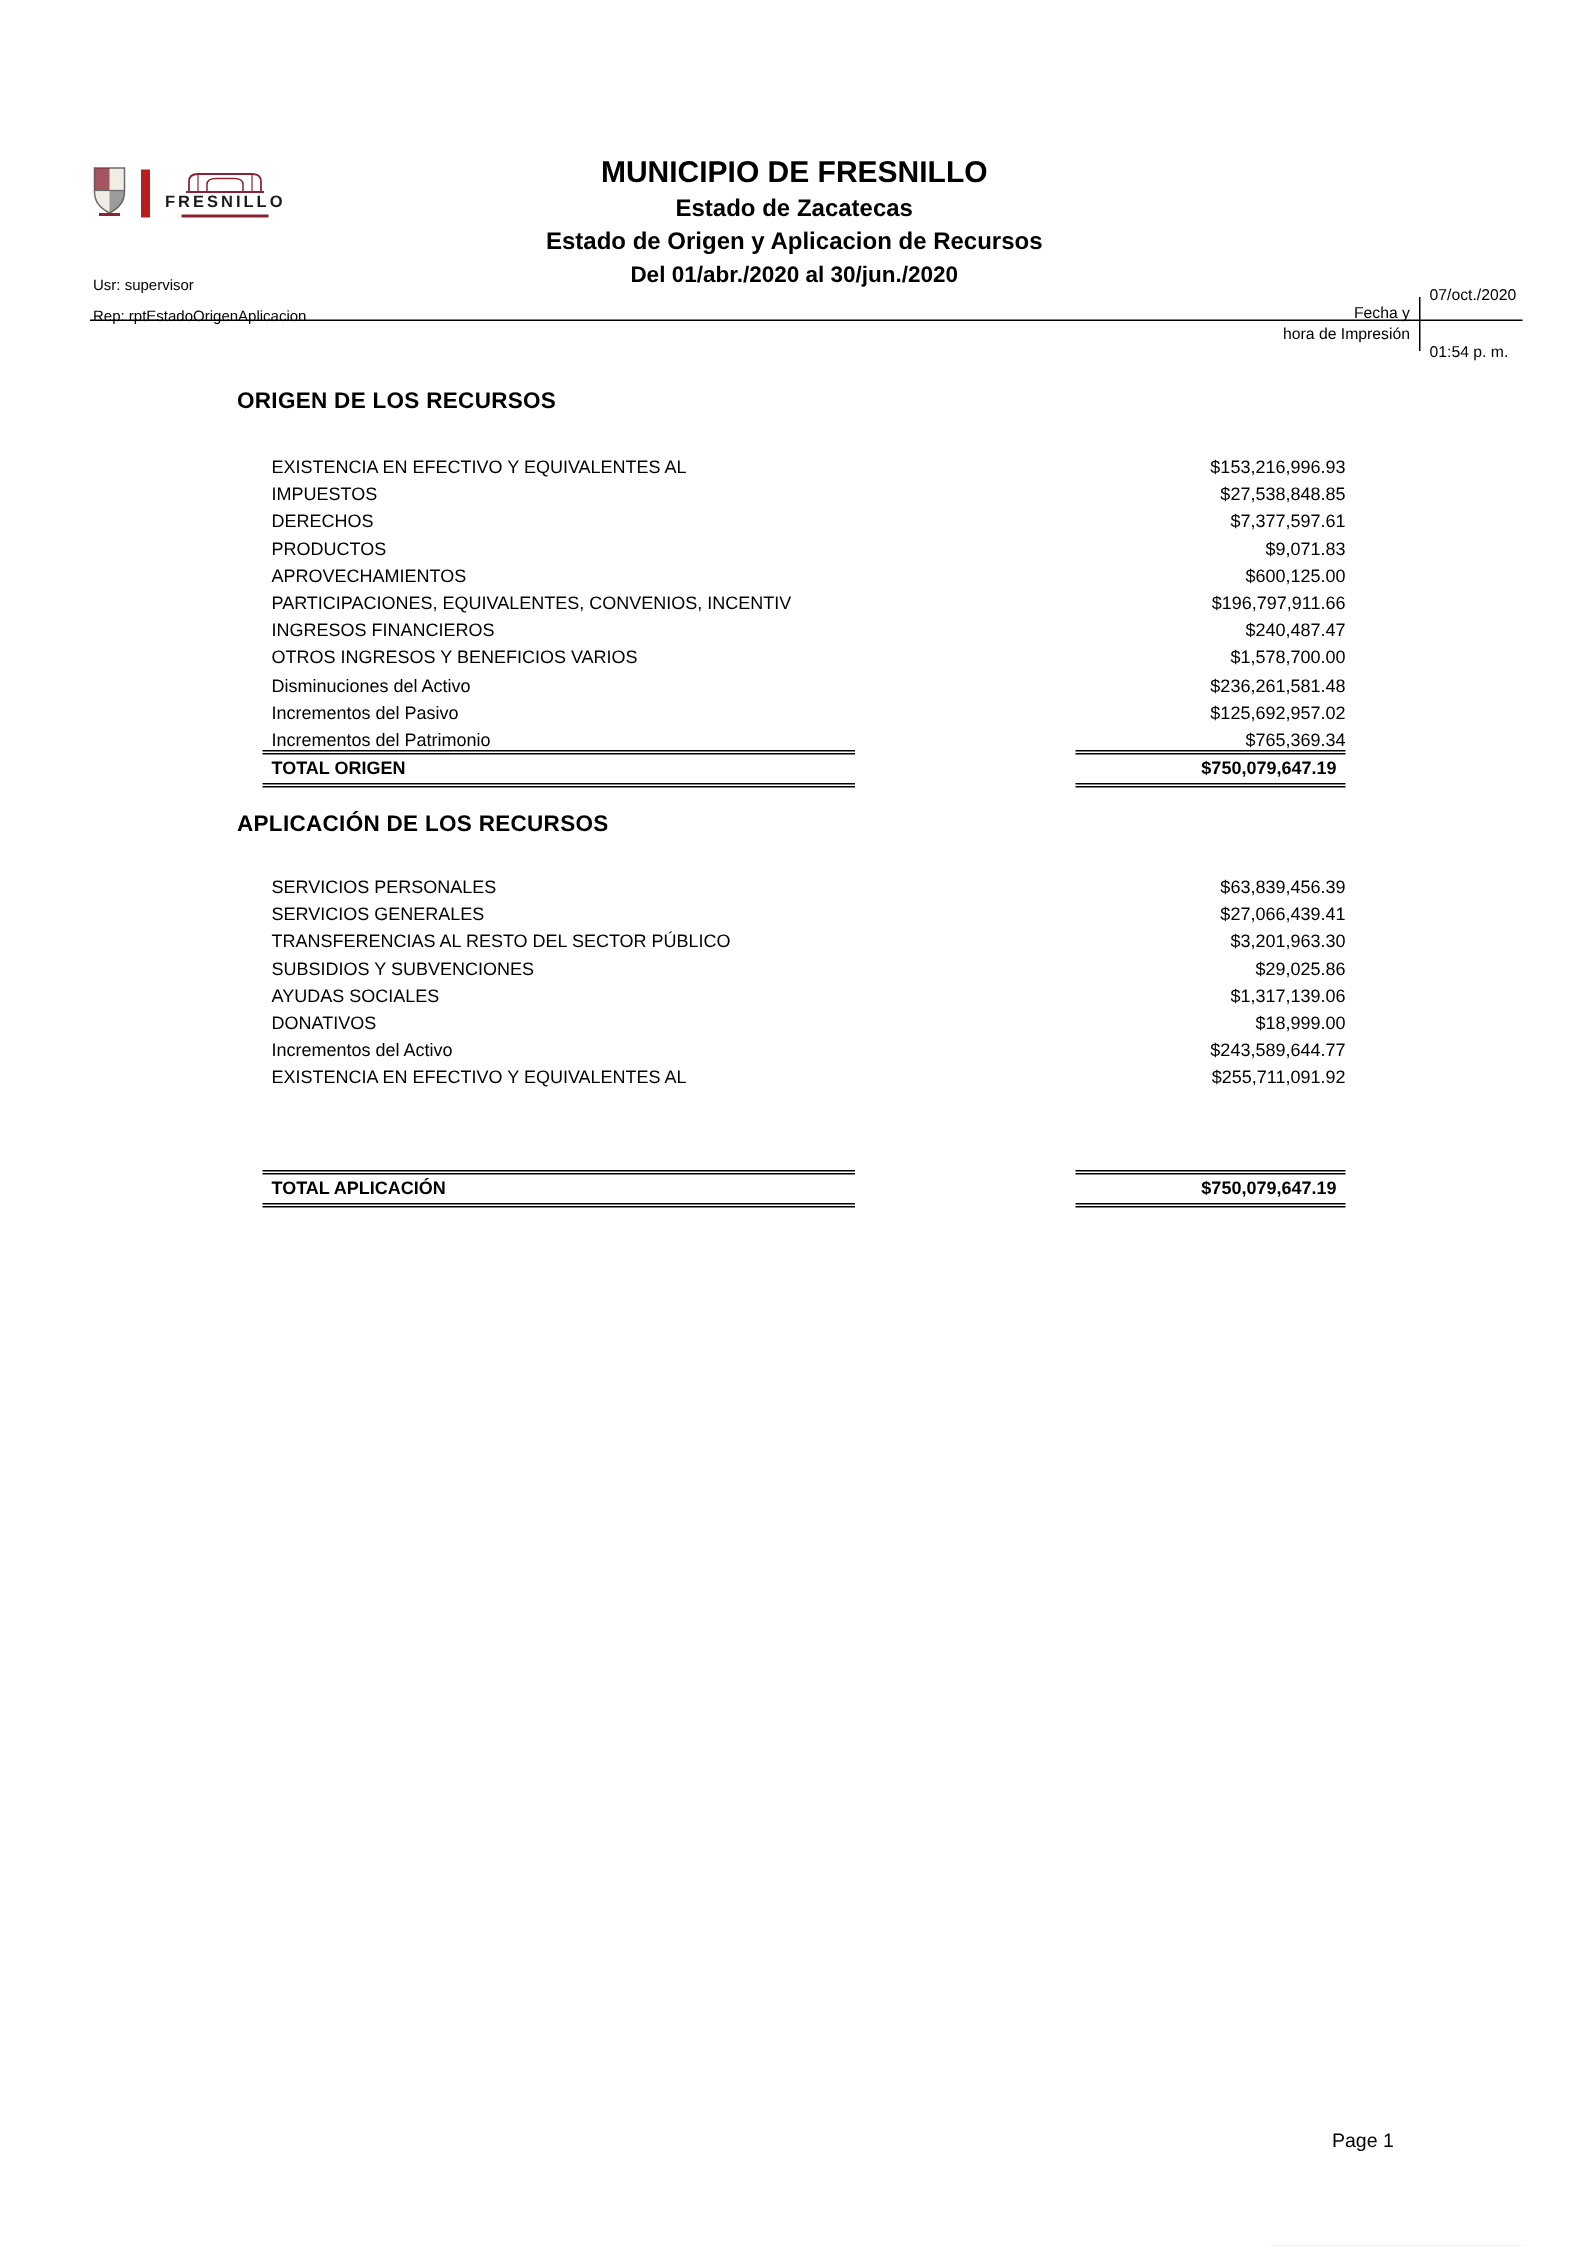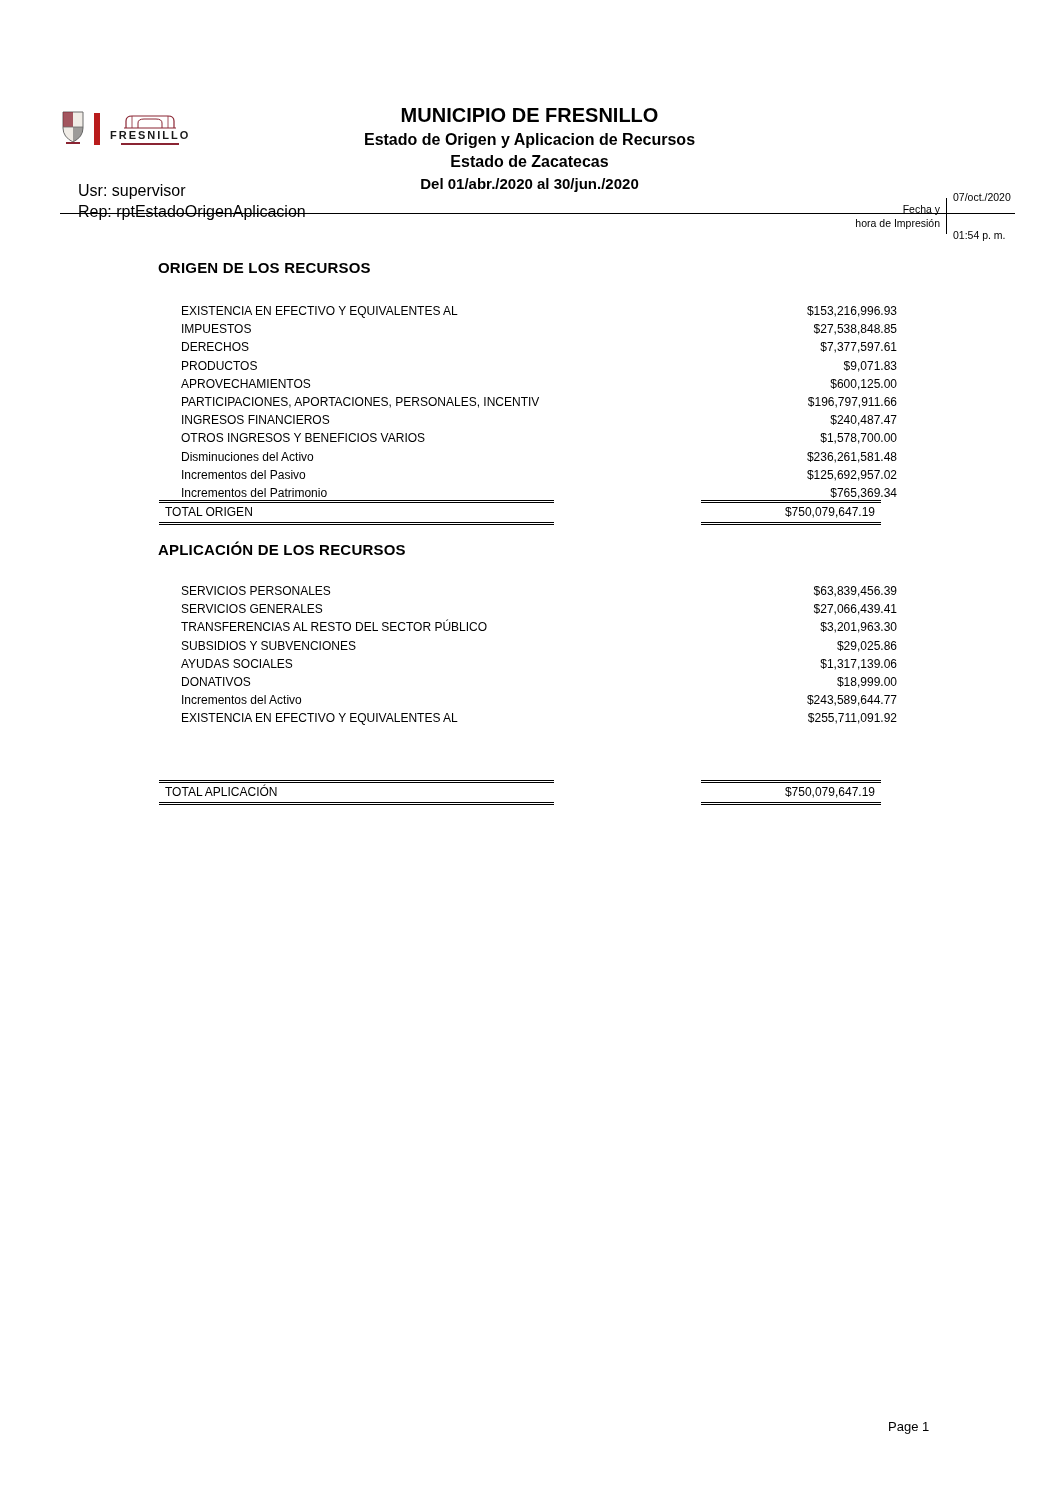--- a/index.html
+++ b/index.html
@@ -12,33 +12,33 @@
   .crest{width:26px;height:38px;display:flex;flex-direction:column;align-items:center;margin-right:8px;}
   .crest svg{display:block;}
   .logo-right{display:flex;flex-direction:column;align-items:center;border-left:6px solid #b91c1c;padding-left:10px;}
   .logo-right svg{display:block;margin-bottom:1px;}
   .logo-name{font-size:11px;font-weight:bold;letter-spacing:2px;color:#1a1a1a;line-height:11px;}
   .logo-tagbar{width:58px;height:2px;background:#8a2432;margin-top:2px;}
   .titles{position:absolute;left:0;top:103px;width:100%;text-align:center;line-height:1.25;}
   .title-main{font-size:20px;font-weight:bold;}
   .title-sub{font-size:16px;font-weight:bold;margin-top:2px;}
   .title-period{font-size:15px;font-weight:bold;margin-top:3px;}
-  .meta-left{position:absolute;left:62px;top:180px;font-size:16px;line-height:21px;margin-left:16px;}
+  .meta-left{position:absolute;left:62px;top:180px;font-size:10px;line-height:21px;}
   .print-block{position:absolute;right:44px;top:165px;height:36px;display:flex;align-items:stretch;font-size:10.5px;margin-top:33px;}
   .print-label{display:flex;flex-direction:column;align-items:flex-end;justify-content:center;
     padding-right:6px;border-right:1.3px solid #000;line-height:14px;}
   .print-values{display:flex;flex-direction:column;justify-content:center;padding-left:6px;line-height:15px;min-width:62px;gap:23px;}
   .header-rule{position:absolute;left:60px;right:44px;top:213px;border-top:1.5px solid #000;}
   
   .section-heading{position:absolute;left:158px;font-size:15px;font-weight:bold;letter-spacing:.2px;}
   .rows{position:absolute;left:181px;width:716px;}
   .row{display:flex;justify-content:space-between;align-items:center;height:18.2px;font-size:12px;}
   .row .label{white-space:nowrap;}
   .row .amount{white-space:nowrap;text-align:right;}
-  .total-row{position:absolute;left:159px;width:722px;display:flex;justify-content:space-between;font-size:12px;font-weight:normal;}
+  .total-row{position:absolute;left:175px;width:722px;display:flex;justify-content:space-between;font-size:12px;font-weight:bold;}
   .total-seg{border-top:3px double #000;border-bottom:3px double #000;padding:2px 6px 3px;box-sizing:border-box;}
   .total-seg.lbl{width:395px;}
   .total-seg.amt{width:180px;text-align:right;}
   
   .page-number{position:absolute;left:888px;top:1419px;font-size:13px;}
 </style>
 </head>
 <body>
 
 <div class="page">
@@ -61,22 +61,22 @@
         <line x1="10" y1="3" x2="10" y2="15" stroke="#8a2432" stroke-width="0.8"></line>
         <line x1="46" y1="3" x2="46" y2="15" stroke="#8a2432" stroke-width="0.8"></line>
       </svg>
       <div class="logo-name">FRESNILLO</div>
       <div class="logo-tagbar"></div>
     </div>
   </div>
 
   <div class="titles">
     <div class="title-main">MUNICIPIO DE FRESNILLO</div>
+    <div class="title-sub">Estado de Zacatecas</div>
     <div class="title-sub">Estado de Origen y Aplicacion de Recursos</div>
-    <div class="title-sub">Estado de Zacatecas</div>
     <div class="title-period">Del 01/abr./2020 al 30/jun./2020</div>
   </div>
 
   <div class="meta-left">
     <div>Usr: supervisor</div>
     <div>Rep: rptEstadoOrigenAplicacion</div>
   </div>
 
   <div class="print-block">
     <div class="print-label">
@@ -107,21 +107,21 @@
       </div>
       <div class="row">
         <span class="label">PRODUCTOS</span>
         <span class="amount">$9,071.83</span>
       </div>
       <div class="row">
         <span class="label">APROVECHAMIENTOS</span>
         <span class="amount">$600,125.00</span>
       </div>
       <div class="row">
-        <span class="label">PARTICIPACIONES, APORTACIONES, PERSONALES, INCENTIV</span>
+        <span class="label">PARTICIPACIONES, EQUIVALENTES, CONVENIOS, INCENTIV</span>
         <span class="amount">$196,797,911.66</span>
       </div>
       <div class="row">
         <span class="label">INGRESOS FINANCIEROS</span>
         <span class="amount">$240,487.47</span>
       </div>
       <div class="row">
         <span class="label">OTROS INGRESOS Y BENEFICIOS VARIOS</span>
         <span class="amount">$1,578,700.00</span>
       </div>

